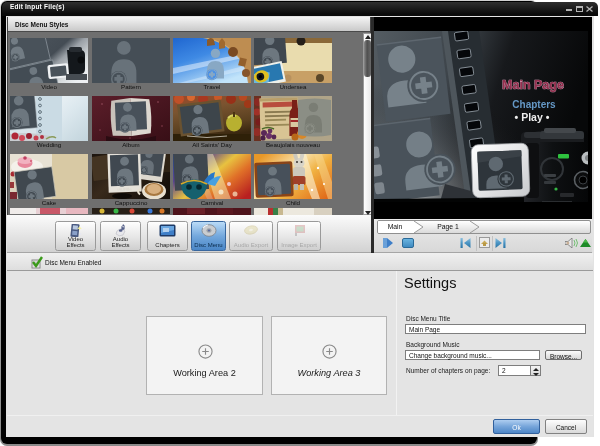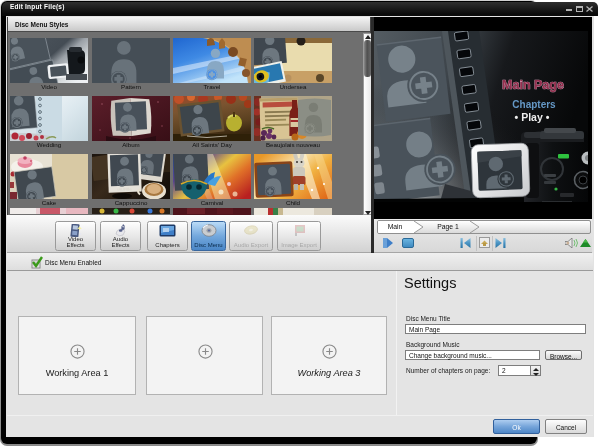--- a/index.html
+++ b/index.html
@@ -752,32 +752,26 @@
 <div id="dmrow">
  <svg style="position:absolute;left:24px;top:3px" width="14" height="13" viewBox="0 0 14 13">
         <rect x="1" y="4" width="8" height="8" fill="#e8e8e8" stroke="#8a8a8a" stroke-width="1"></rect>
         <rect x="2.5" y="5.5" width="5" height="5" fill="#c8c8c8"></rect>
         <path d="M2,6 l3,4 6,-9" stroke="#3a9a1a" stroke-width="2.4" fill="none"></path>
       </svg>
  <span style="position:absolute;left:38px;top:6px;font-size:6.5px;color:#111;">Disc Menu Enabled</span>
 </div>
 <div id="content">
  <div id="cdiv"></div>
- <div class="warea" style="left:11px;width:118px;">
-   <svg class="plus" viewBox="0 0 16 16">
-          <circle cx="8" cy="8" r="7" fill="none" stroke="#8a8a8a" stroke-width="1.2"></circle>
-          <path d="M8 4.5v7M4.5 8h7" stroke="#8a8a8a" stroke-width="1.2"></path>
-        </svg>
-   <div class="wt">Working Area 1</div>
- </div>
  <div class="warea" style="left:139px;width:117px;">
    <svg class="plus" viewBox="0 0 16 16">
           <circle cx="8" cy="8" r="7" fill="none" stroke="#8a8a8a" stroke-width="1.2"></circle>
           <path d="M8 4.5v7M4.5 8h7" stroke="#8a8a8a" stroke-width="1.2"></path>
         </svg>
+   <div class="wt">Working Area 2</div>
  </div>
  <div class="warea" style="left:264px;width:116px;font-style:italic;">
    <svg class="plus" viewBox="0 0 16 16">
           <circle cx="8" cy="8" r="7" fill="none" stroke="#8a8a8a" stroke-width="1.2"></circle>
           <path d="M8 4.5v7M4.5 8h7" stroke="#8a8a8a" stroke-width="1.2"></path>
         </svg>
    <div class="wt">Working Area 3</div>
  </div>
  <h2 class="set">Settings</h2>
  <div class="slabel" style="left:399px;top:44px;">Disc Menu Title</div>

